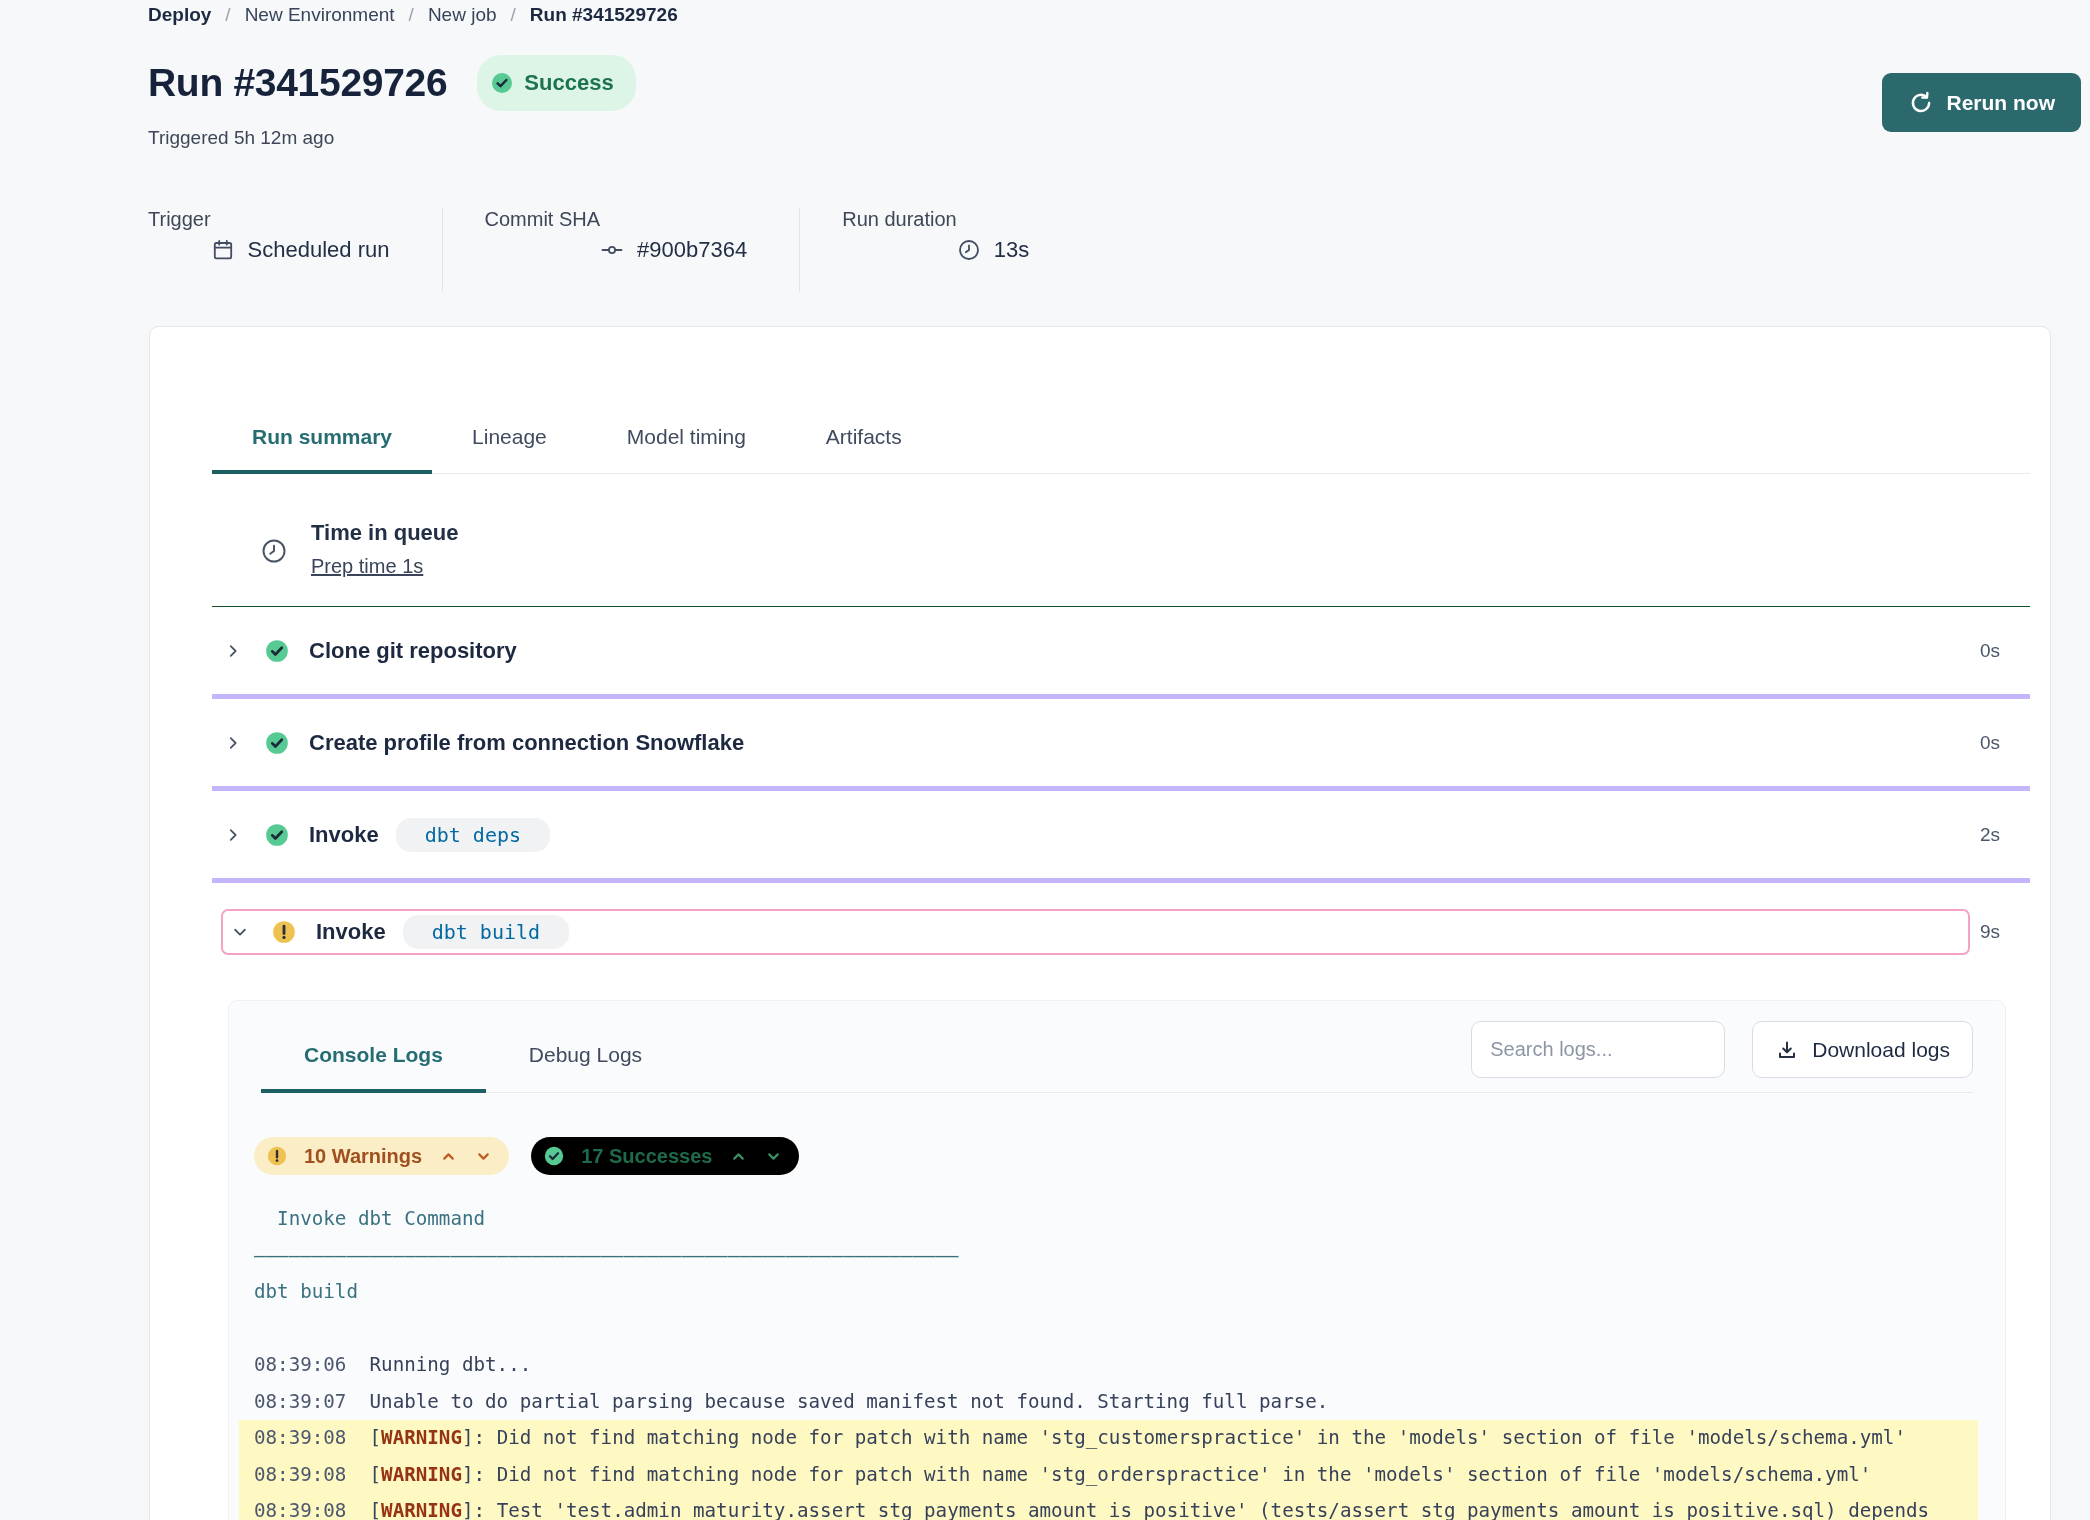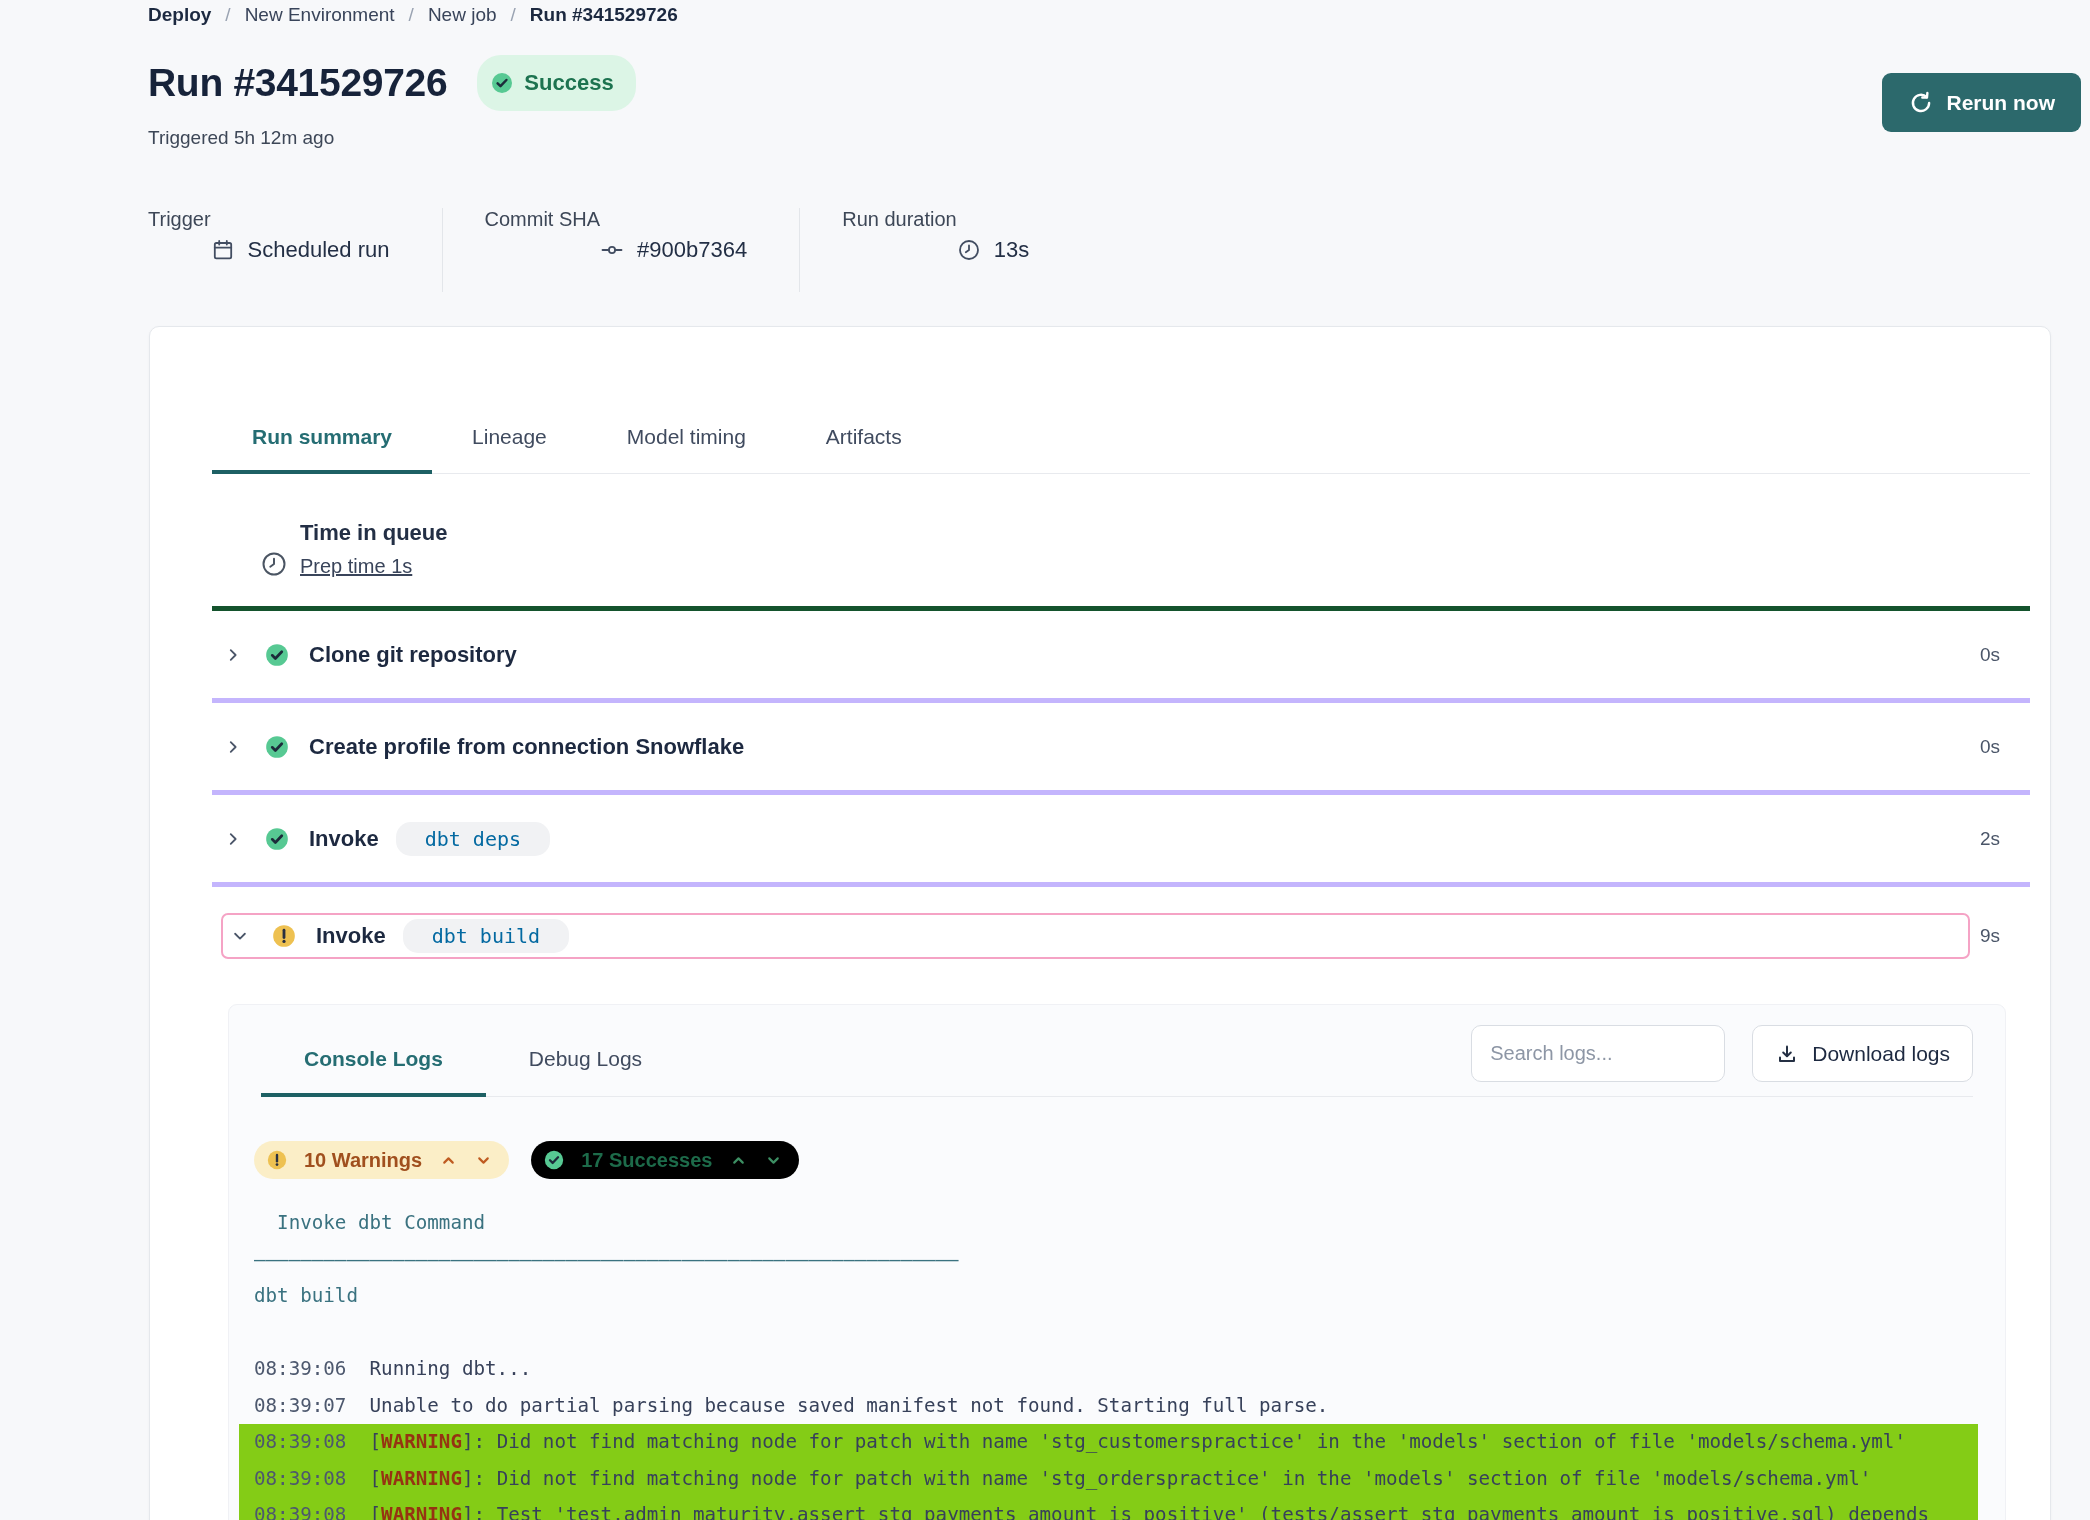--- a/index.html
+++ b/index.html
@@ -39,21 +39,21 @@
 
   
   .card { position:absolute; left:149px; top:326px; width:1902px; height:1290px;
     background:#ffffff; border:1px solid #e5e8ec; border-radius:10px; box-shadow:0 1px 3px rgba(20,30,50,.04); }
   .card-inner { padding:0 20px 0 62px; }
 
   .tabs-wrap { display:flex; margin-top:84px; border-bottom:1px solid #e8eaee; }
   .tab { padding:14px 40px 21px; font-size:21px; color:#404b5f; cursor:pointer; border-bottom:4px solid transparent; margin-bottom:-1px; }
   .tab.active { color:#256d73; font-weight:700; border-bottom-color:#1d6064; }
 
-  .queue-block { display:flex; align-items:flex-end; gap:12px; padding:46px 0 28px 48px; border-bottom:5px solid #14532d; }
+  .queue-block { display:flex; align-items:center; gap:23px; padding:46px 0 28px 48px; border-bottom:1px solid #14532d; }
   .queue-icon { color:#4b5563; margin-top:4px; display:flex; }
   .queue-title { font-size:22px; font-weight:700; color:#232f45; }
   .queue-link { font-size:20px; color:#39445a; text-decoration:underline; margin-top:9px; display:inline-block; cursor:pointer; }
 
   .step-row { display:flex; align-items:center; height:92px; border-bottom:5px solid #c4b5fd; cursor:pointer; }
   .step-chevron { width:18px; display:flex; margin-left:12px; color:#4a5568; }
   .step-status { margin-left:22px; display:flex; }
   .step-title { margin-left:19px; font-size:22px; font-weight:700; color:#1d2940; }
   .step-chip { margin-left:17px; font-family:"DejaVu Sans Mono", monospace; font-size:20px; color:#0369a1;
     background:#f1f2f4; border-radius:15px; padding:5px 29px; }
@@ -84,21 +84,21 @@
   .pill.warn { background:#fbeec7; }
   .pill.warn .pill-label { color:#a04f1e; }
   .pill.ok { background:#000000; }
   .pill.ok .pill-label { color:#1d6b4a; }
   .pill .chev { display:flex; cursor:pointer; margin-left:2px; }
 
   .log-block { margin-top:26px; padding:0 27px 0 10px; font-family:"DejaVu Sans Mono", monospace;
     font-size:19.2px; line-height:36.5px; color:#37415a; }
   .log-line { padding:0 22px 0 15px; white-space:pre-wrap; word-wrap:break-word; }
   .log-line.teal { color:#3a7280; }
-  .log-line.warn-bg { background:#84cc16; }
+  .log-line.warn-bg { background:#fef9c3; }
   .log-time { color:#4d586e; }
   .warn-word { color:#963312; font-weight:700; }
 
   .icon { line-height:0; }
 </style>
 </head>
 <body>
 
 <div class="page">
 

